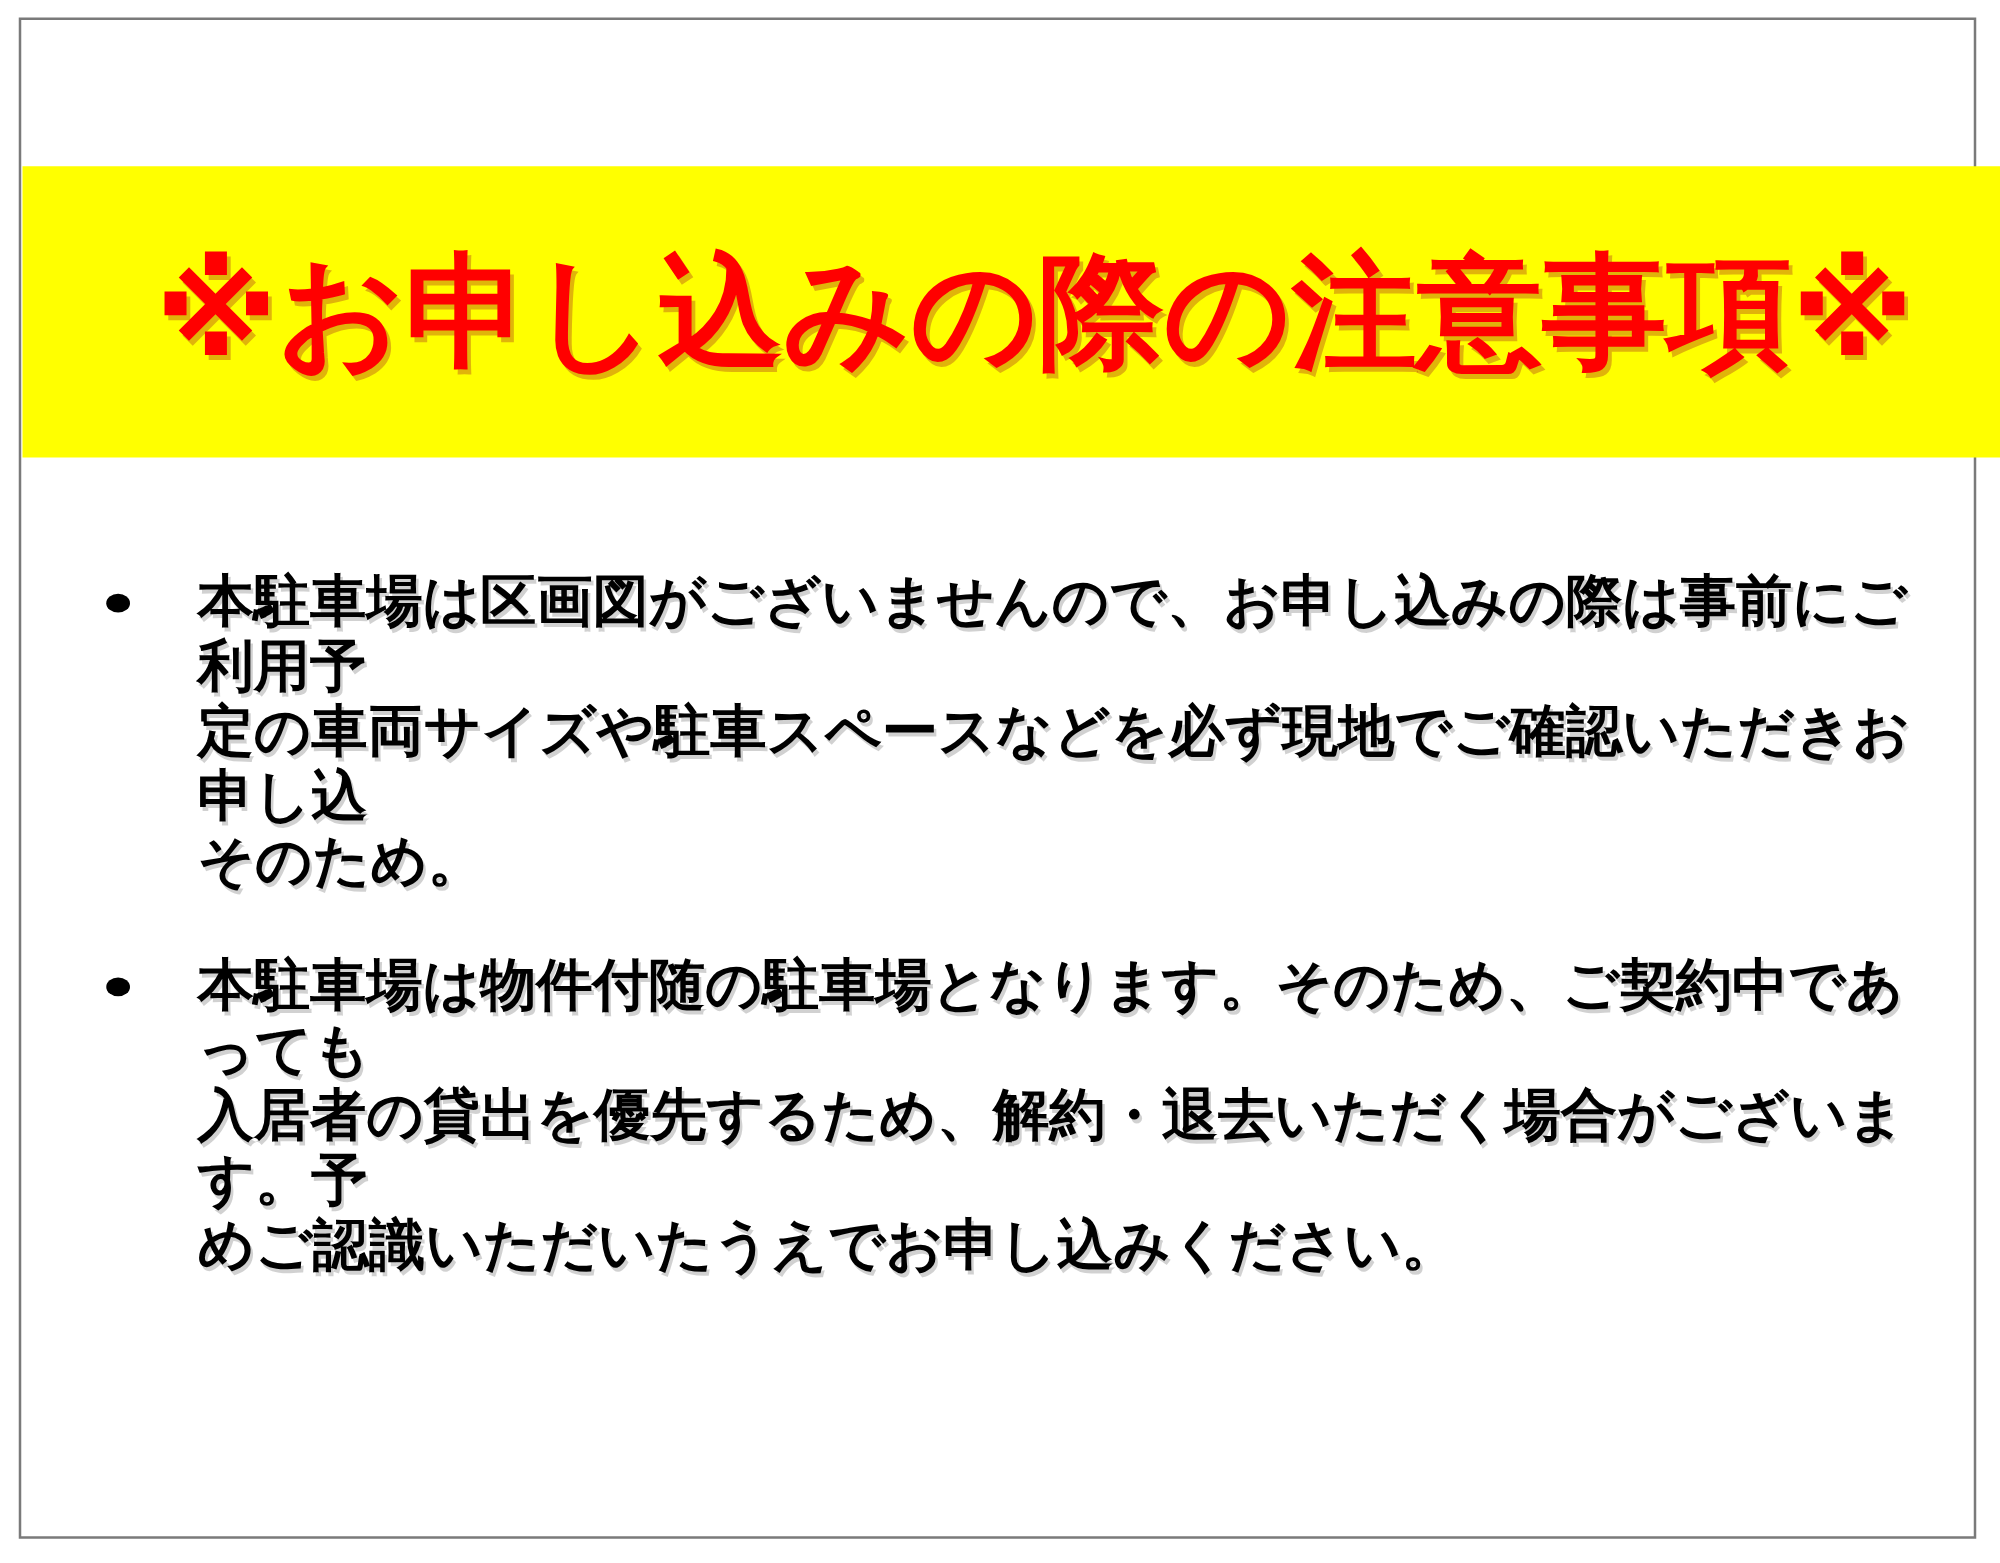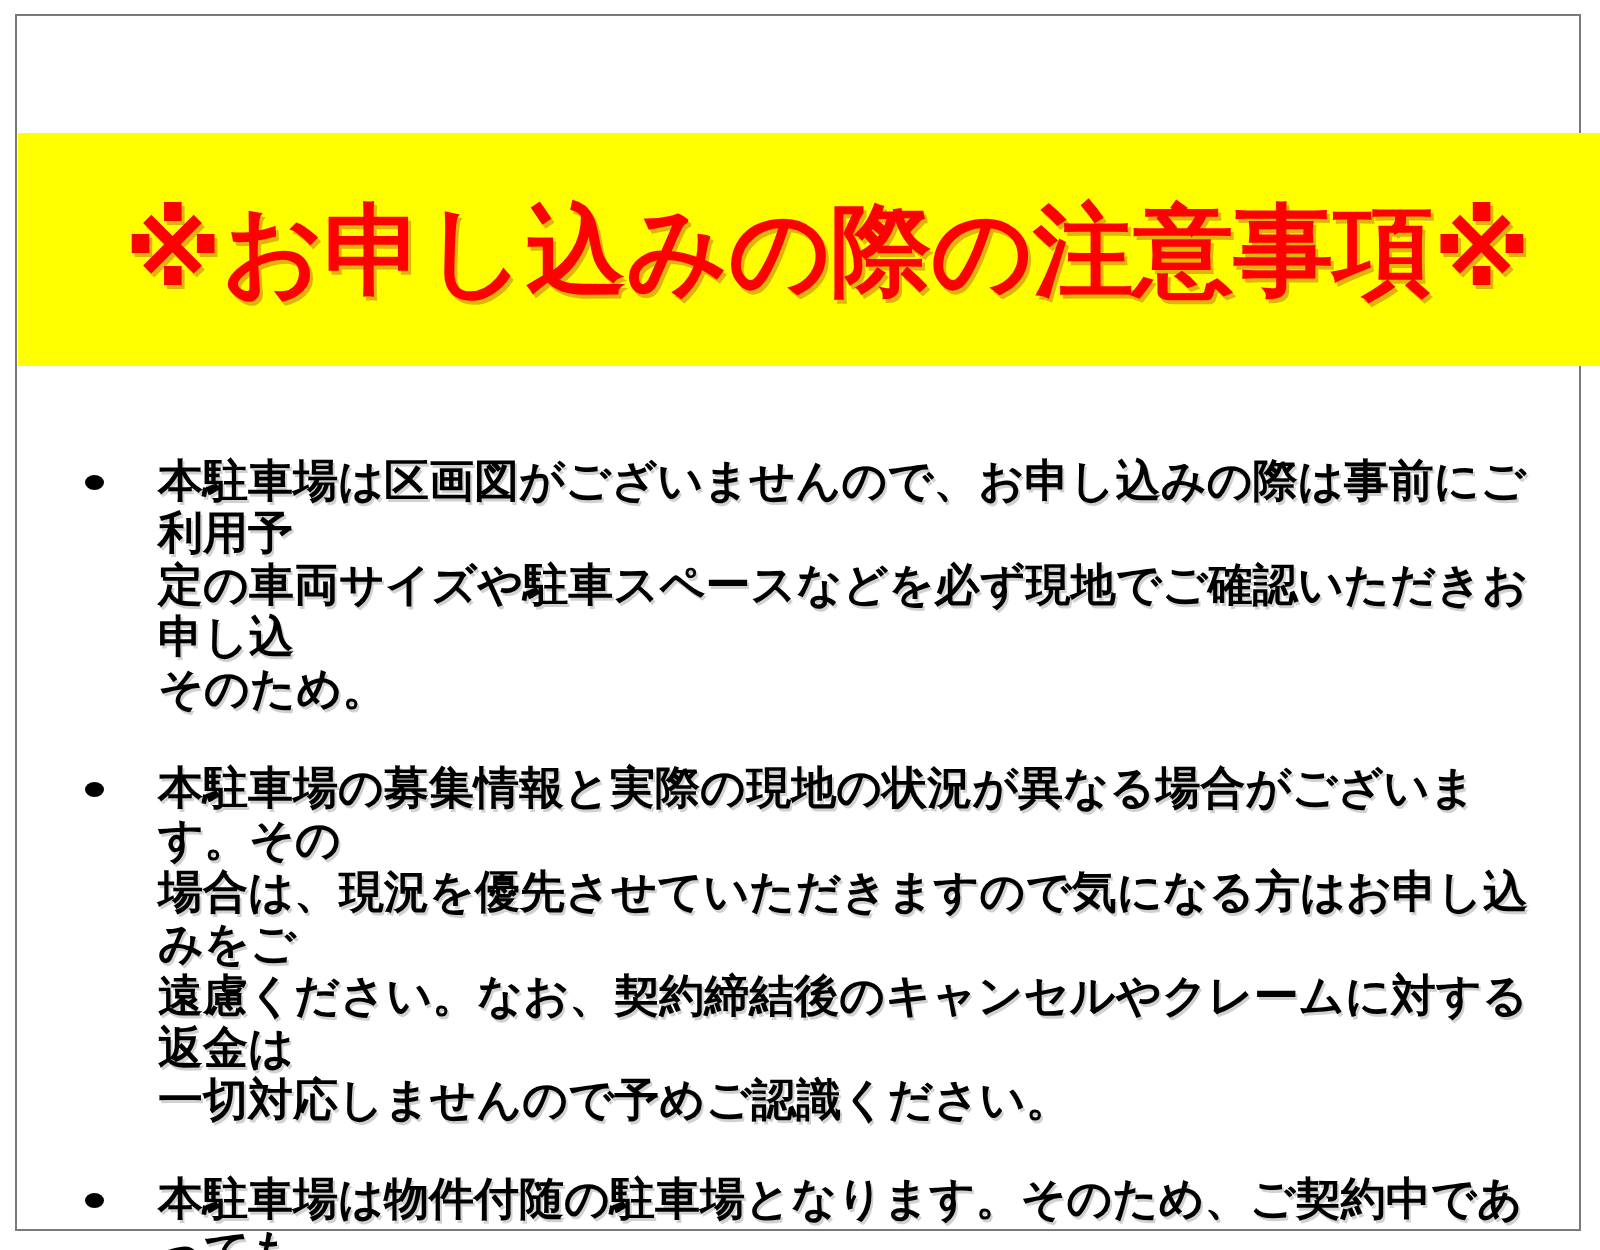--- a/index.html
+++ b/index.html
@@ -92,27 +92,20 @@
 
   <div class="notices-list">
 
     <div class="notice-item">
       <span class="bullet-icon"></span>
       <span class="notice-text">本駐車場は区画図がございませんので、お申し込みの際は事前にご利用予
 定の車両サイズや駐車スペースなどを必ず現地でご確認いただきお申し込
 そのため。</span>
     </div>
 
-    <div class="notice-item">
-      <span class="bullet-icon"></span>
-      <span class="notice-text">本駐車場の募集情報と実際の現地の状況が異なる場合がございます。その
-場合は、現況を優先させていただきますので気になる方はお申し込みをご
-遠慮ください。なお、契約締結後のキャンセルやクレームに対する返金は
-一切対応しませんので予めご認識ください。</span>
-    </div>
 
     <div class="notice-item">
       <span class="bullet-icon"></span>
       <span class="notice-text">本駐車場は物件付随の駐車場となります。そのため、ご契約中であっても
 入居者の貸出を優先するため、解約・退去いただく場合がございます。予
 めご認識いただいたうえでお申し込みください。</span>
     </div>
 
   </div>
 

